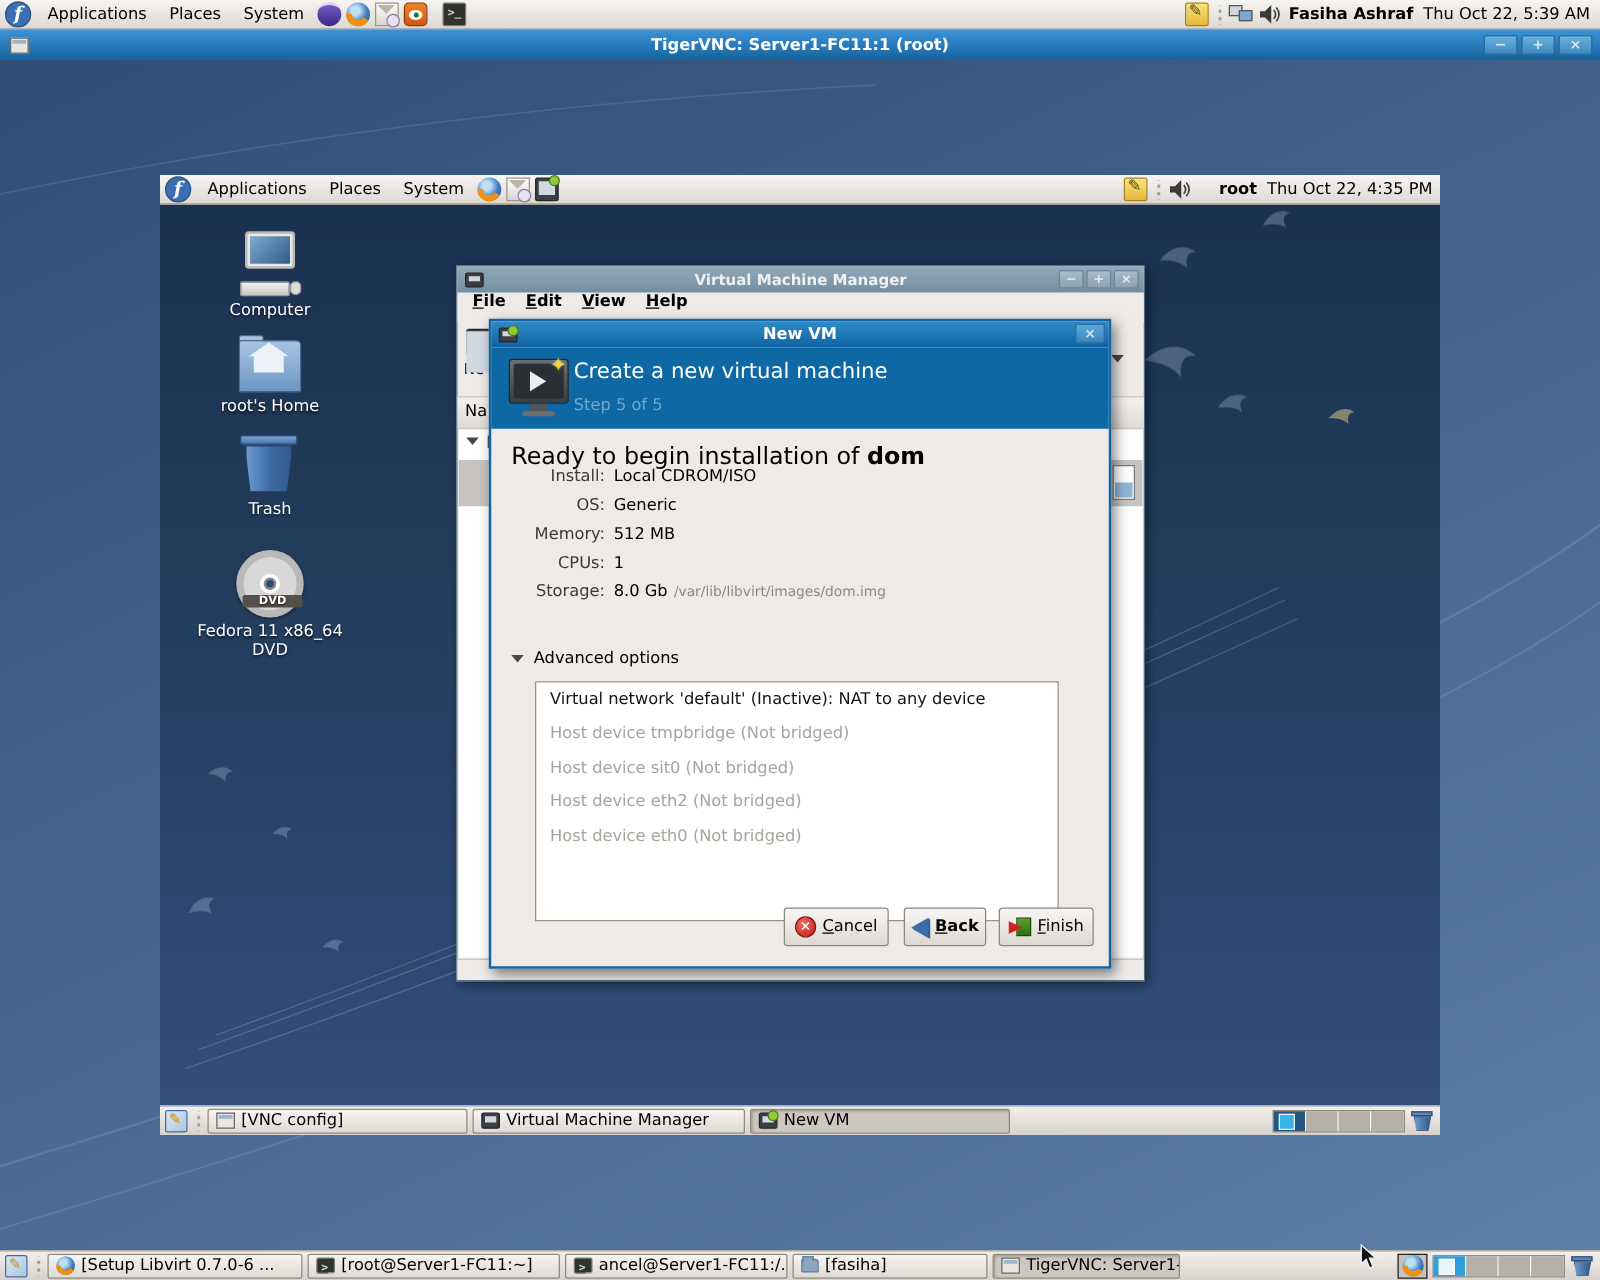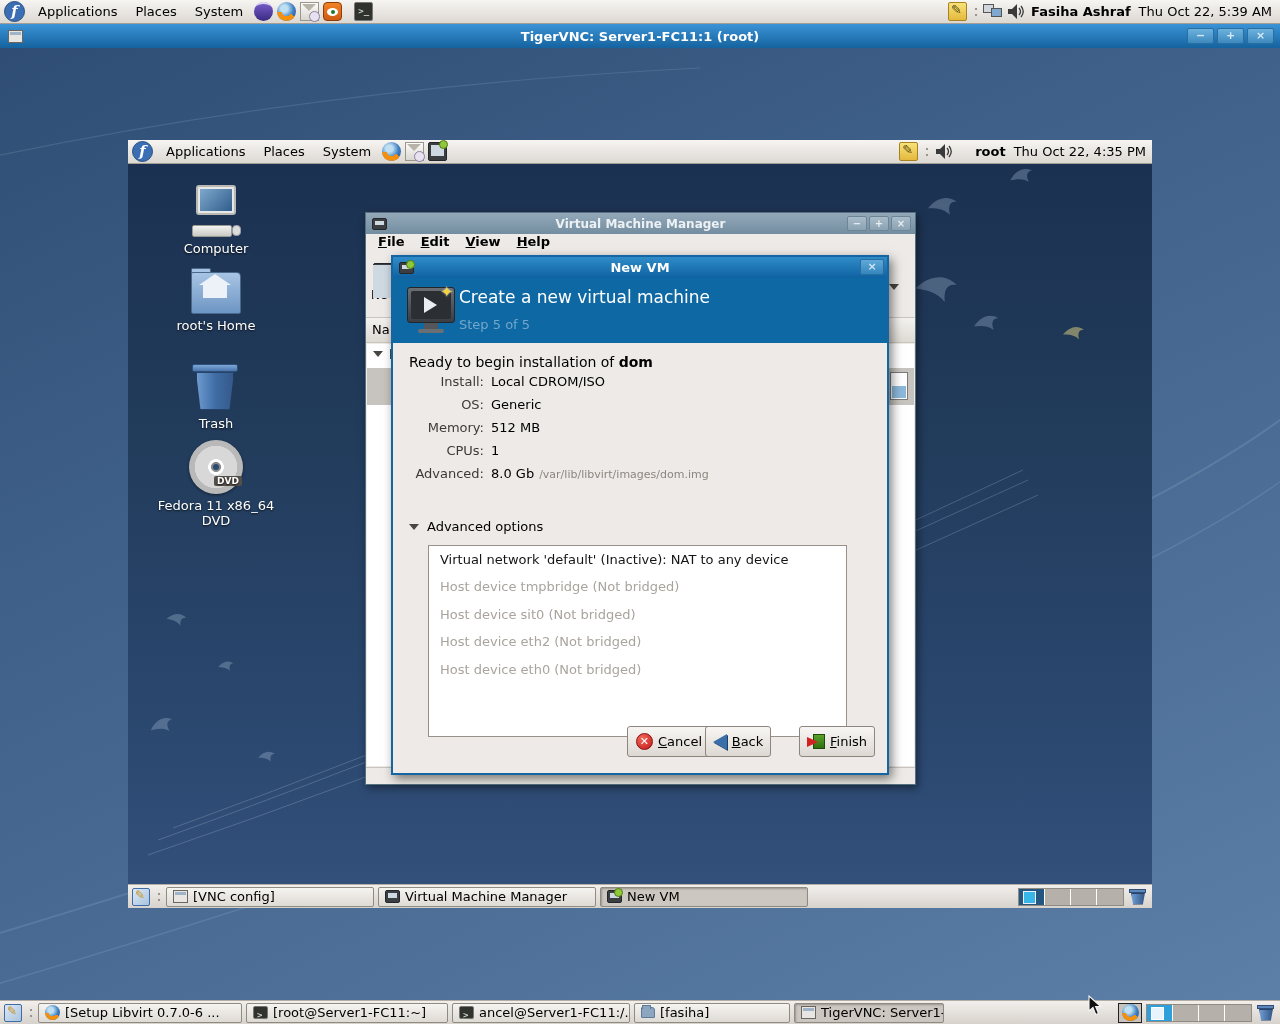--- a/index.html
+++ b/index.html
@@ -104,21 +104,21 @@
   .trash-art .can { position:absolute; left:4px; top:10px; width:38px; height:38px;
     background:linear-gradient(90deg,#6d9bd0 0%,#3f6da5 50%,#35598b 100%); border:1px solid #27436b;
     clip-path:polygon(0 0,100% 0,88% 100%,12% 100%); }
 
   .dvd-art { width:54px; height:54px; border-radius:50%;
     background:radial-gradient(circle,#9a9a9a 0 12%,#fff 13% 20%,#d8d8d8 21% 55%,#b9b9b9 56% 75%,#efefef 76% 90%,#9a9a9a 100%);
     box-shadow:0 1px 3px rgba(0,0,0,.5); position:relative; }
   .dvd-art .hole { position:absolute; left:50%; top:50%; width:10px; height:10px; margin:-5px;
     border-radius:50%; background:#2c4a72; border:2px solid #888; }
   .dvd-art .dtxt { position:absolute; right:1px; bottom:8px; background:#55504a; color:#fff;
-    font:bold 9px "DejaVu Sans",sans-serif; padding:0 3px; border-radius:2px; }
+    font:bold 9px "DejaVu Sans",sans-serif; padding:0 13px; border-radius:2px; }
 
   
   #vmm { position:absolute; left:237px; top:72px; width:551px; height:573px;
     background:#edeae7; border:1px solid #55707f; box-shadow:2px 3px 8px rgba(0,0,0,.45); }
   #vmm .ttl { position:relative; height:21px; background:linear-gradient(#93a9ba,#738da0);
     display:flex; align-items:center; color:#ecf1f4; font-weight:bold; font-size:12px; }
   #vmm .ttl .tb-title { position:absolute; left:0; right:0; text-align:center; }
   #vmm .wbtn { width:20px; height:15px; border-radius:2px; margin-left:2px; background:linear-gradient(#a9bcc9,#8aa2b2);
     border:1px solid #6d8596; color:#e8eef2; font:bold 10px "DejaVu Sans",sans-serif; text-align:center; line-height:13px; }
   #vmm .wbtnbox { position:absolute; right:4px; top:3px; display:flex; }
@@ -156,21 +156,21 @@
     background:linear-gradient(#6a6f73,#3a3e42); border:1px solid #24272a; border-radius:3px; }
   .bigicon .body:before { content:""; position:absolute; inset:3px; background:#2b2f33; border-radius:2px; }
   .bigicon .play { position:absolute; left:17px; top:10px; width:0; height:0;
     border-top:8px solid transparent; border-bottom:8px solid transparent; border-left:13px solid #e8eef2; }
   .bigicon .star { position:absolute; right:2px; top:-4px; color:#f2d43c; font-size:15px; text-shadow:0 0 2px #fff; }
   .bigicon .foot { position:absolute; left:17px; top:36px; width:14px; height:6px; background:#53575b; }
   .bigicon .base { position:absolute; left:11px; top:42px; width:26px; height:4px; background:#6a6f73; border-radius:2px; }
   #newvm .banner .btitle { position:absolute; left:66px; top:9px; font-size:17px; }
   #newvm .banner .bstep { position:absolute; left:66px; top:39px; font-size:13px; color:#71a7ca; }
 
-  #newvm .summary { position:absolute; left:16px; top:97px; font-size:14px; }
+  #newvm .summary { position:absolute; left:16px; top:97px; font-size:19px; }
   #newvm .fields { position:absolute; left:16px; top:117px; }
   .field-row { display:flex; align-items:baseline; height:23px; font-size:13px; }
   .field-row .flabel { width:82px; text-align:right; padding-right:7px; color:#3d3a36; }
   .field-row .fvalue { color:#000; }
   .field-row .fdetail { margin-left:5px; font-size:11px; color:#8b867f; }
 
   #newvm .advanced { position:absolute; left:16px; top:262px; font-size:13px; display:flex; align-items:center; }
   .expander-tri { width:0; height:0; border-left:5px solid transparent; border-right:5px solid transparent;
     border-top:6px solid #494540; margin-right:8px; }
   #newvm .netlist { position:absolute; left:35px; top:288px; width:419px; height:192px;
@@ -328,21 +328,21 @@
     <div>root's Home</div>
   </div>
   <div class="desk-icon" style="left:23px; top:45px;">
     <div class="art computer-art">
         <div class="scr"></div>
         <div class="kb"></div>
         <div class="ms"></div>
       </div>
     <div>Computer</div>
   </div>
-  <div class="desk-icon" style="left:23px; top:222px;">
+  <div class="desk-icon" style="left:23px; top:206px;">
     <div class="art trash-art">
         <div class="can"></div>
         <div class="rim"></div>
       </div>
     <div>Trash</div>
   </div>
   <div class="desk-icon" style="left:23px; top:300px;">
     <div class="art dvd-art">
         <div class="hole"></div>
         <div class="dtxt">DVD</div>
@@ -420,21 +420,21 @@
         <span class="flabel">Memory:</span>
           <span class="fvalue">512 MB</span>
           <span class="fdetail"></span>
       </div>
       <div class="field-row">
         <span class="flabel">CPUs:</span>
           <span class="fvalue">1</span>
           <span class="fdetail"></span>
       </div>
       <div class="field-row">
-        <span class="flabel">Advanced:</span>
+        <span class="flabel">Storage:</span>
           <span class="fvalue">8.0 Gb</span>
           <span class="fdetail">/var/lib/libvirt/images/dom.img</span>
       </div>
     </div>
 
     <div class="advanced">
       <span class="expander-tri"></span>
       <span>Advanced options</span>
     </div>
 
@@ -444,21 +444,21 @@
       <div class="opt">Host device sit0 (Not bridged)</div>
       <div class="opt">Host device eth2 (Not bridged)</div>
       <div class="opt">Host device eth0 (Not bridged)</div>
     </div>
 
     <div class="btnrow">
       <div class="dlg-btn" style="left:234px; width:84px;">
         <span class="cancel-ic">✕</span>
         <span class="mn"><u>C</u>ancel</span>
       </div>
-      <div class="dlg-btn" style="left:312px; width:66px;">
+      <div class="dlg-btn" style="left:330px; width:66px;font-weight:bold;">
         <span class="back-ic"></span>
         <span class="mn"><u>B</u>ack</span>
       </div>
       <div class="dlg-btn" style="left:406px; width:76px;">
         <span class="finish-ic">
             <span class="sq"></span>
             <span class="ar"></span>
           </span>
         <span class="mn"><u>F</u>inish</span>
       </div>

